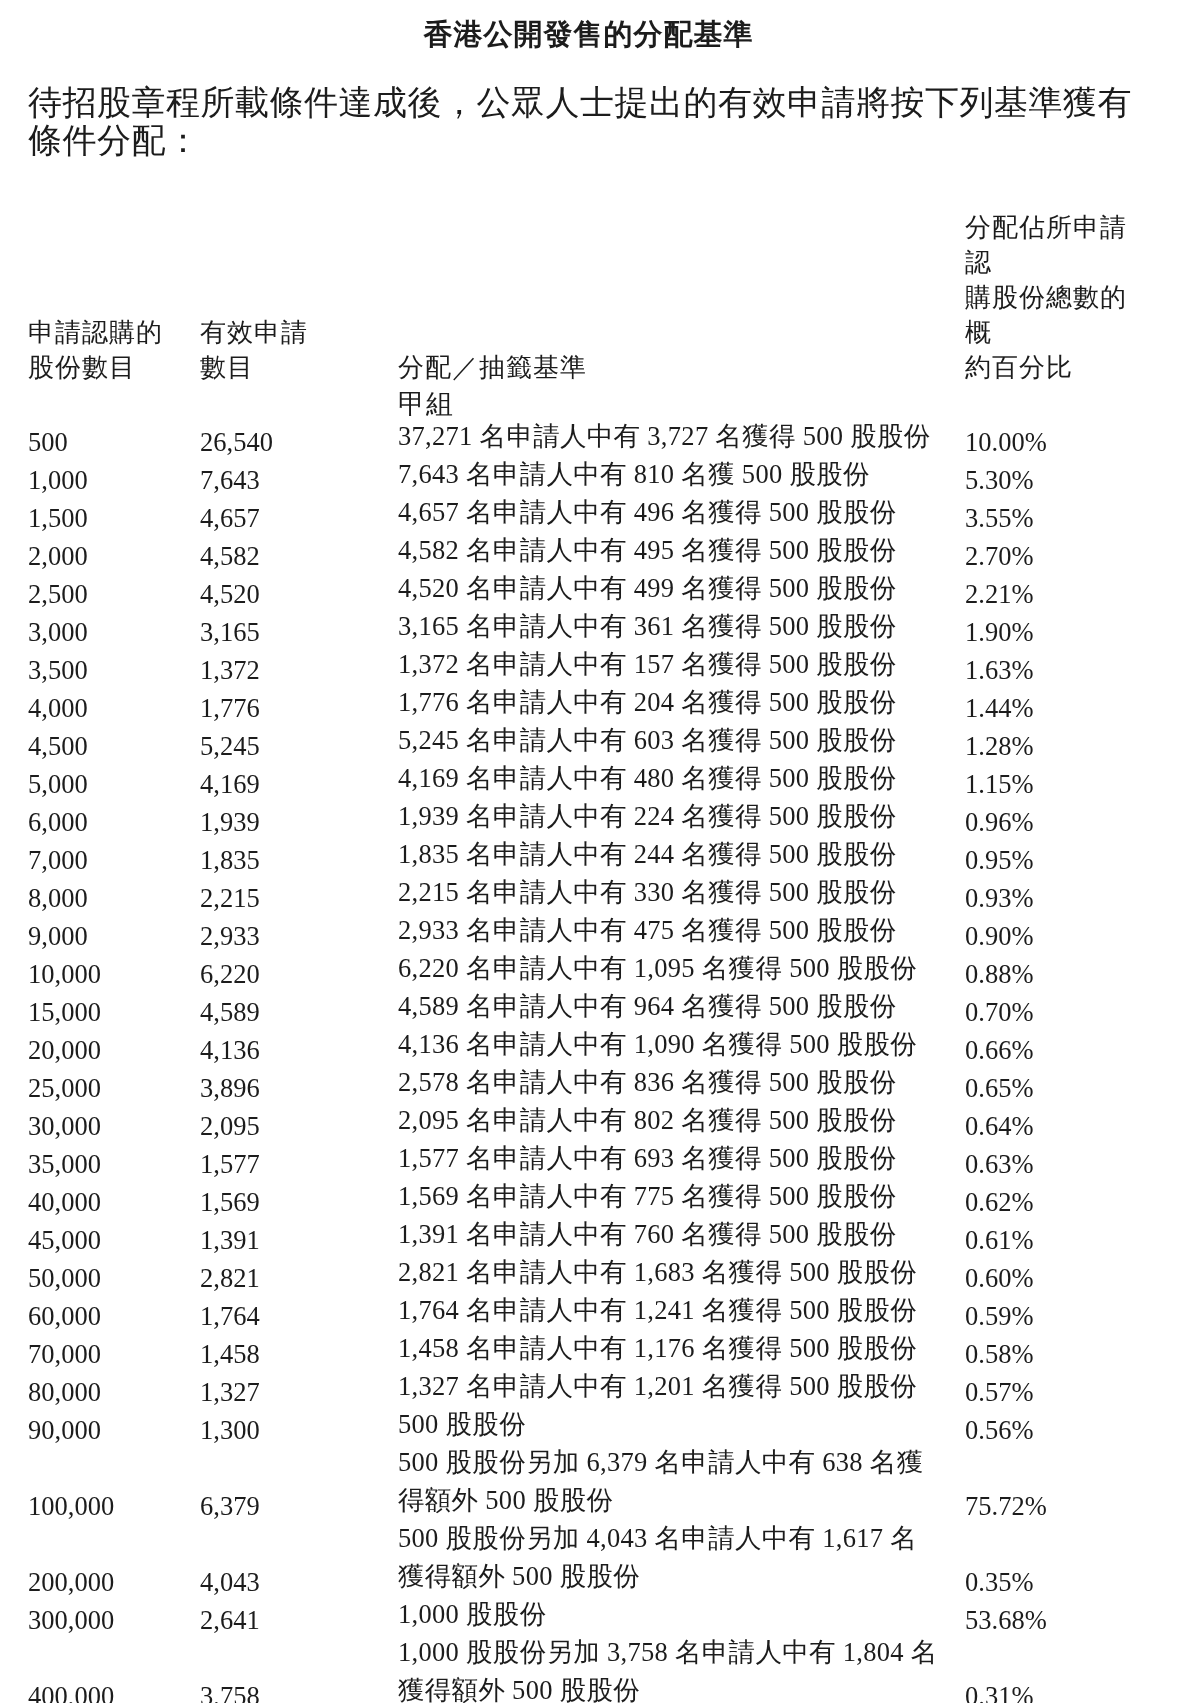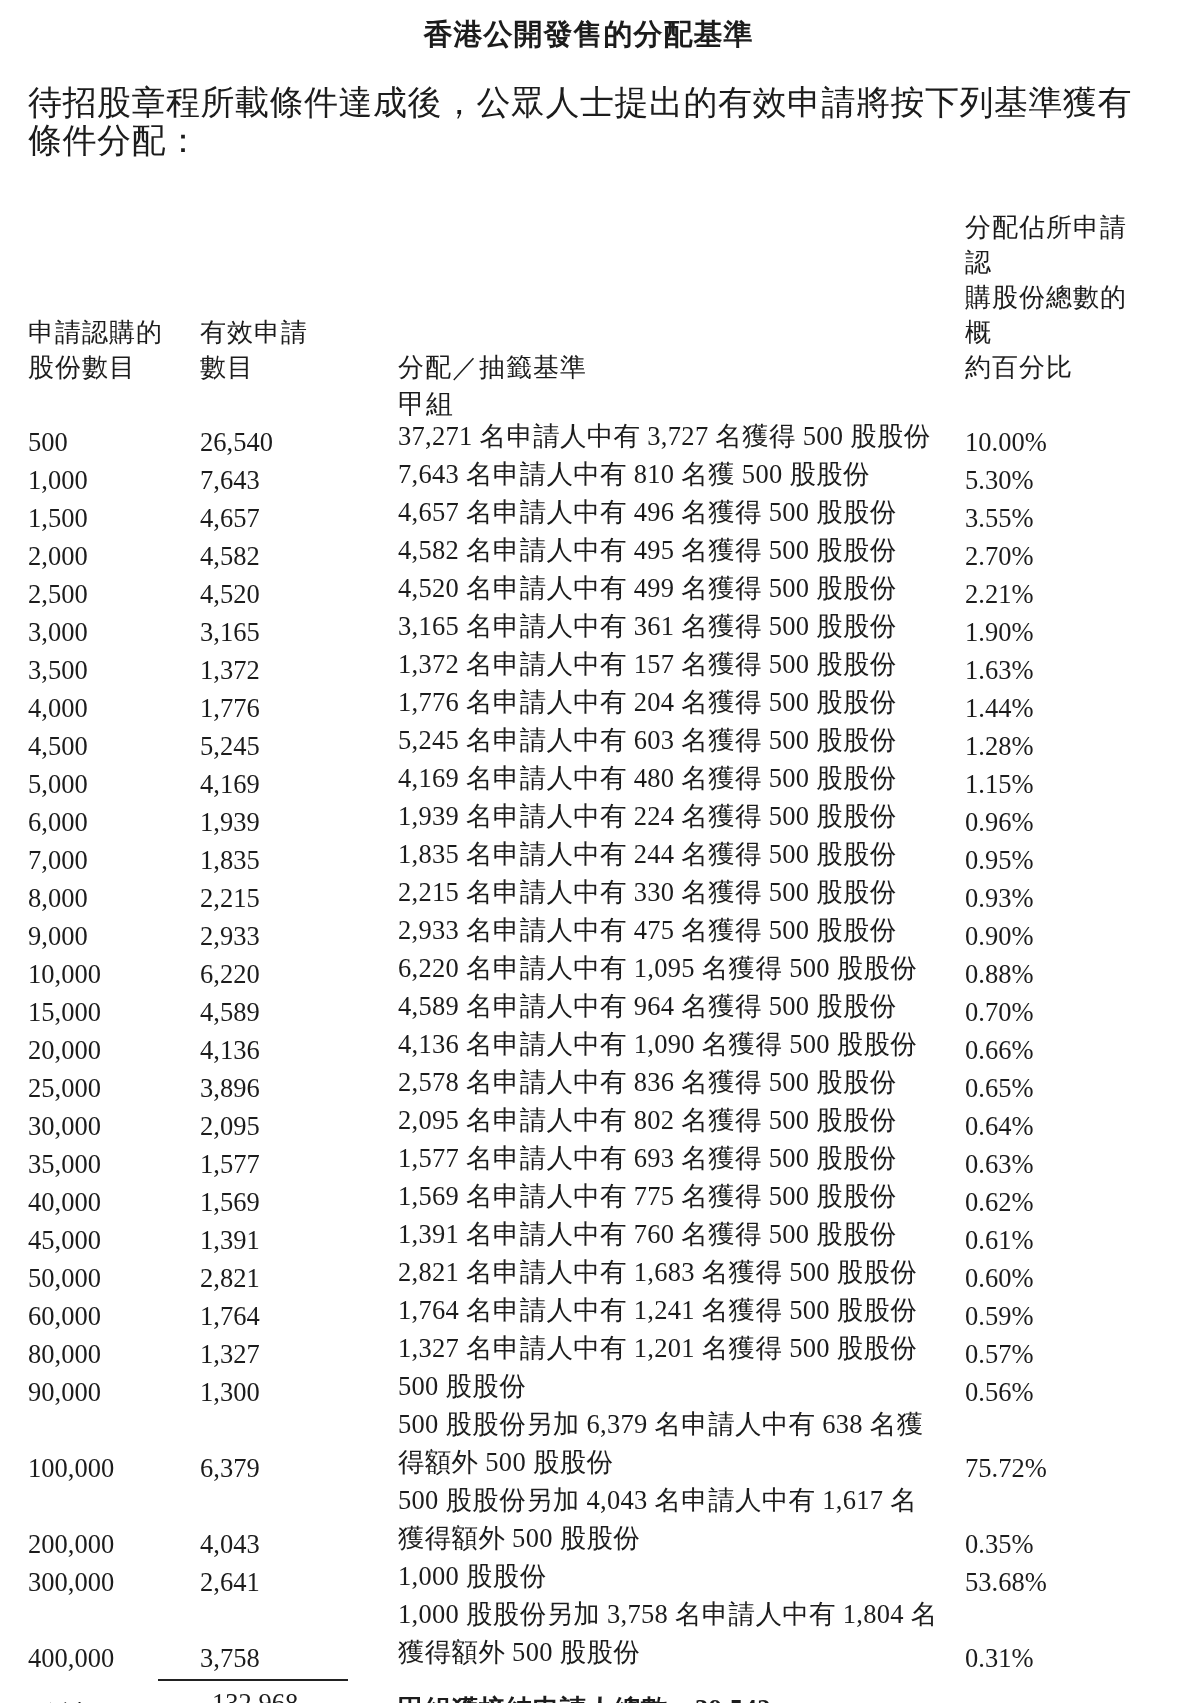--- a/index.html
+++ b/index.html
@@ -246,20 +246,26 @@
           <div class="cell basis">2,821 名申請人中有 1,683 名獲得 500 股股份</div>
           <div class="cell">0.60%</div>
         </div>
         <div class="row data-row">
           <div class="cell">60,000</div>
           <div class="cell">1,764</div>
           <div class="cell basis">1,764 名申請人中有 1,241 名獲得 500 股股份</div>
           <div class="cell">0.59%</div>
         </div>
         <div class="row data-row">
+          <div class="cell">70,000</div>
+          <div class="cell">1,458</div>
+          <div class="cell basis">1,458 名申請人中有 1,176 名獲得 500 股股份</div>
+          <div class="cell">0.58%</div>
+        </div>
+        <div class="row data-row">
           <div class="cell">80,000</div>
           <div class="cell">1,327</div>
           <div class="cell basis">1,327 名申請人中有 1,201 名獲得 500 股股份</div>
           <div class="cell">0.57%</div>
         </div>
         <div class="row data-row">
           <div class="cell">90,000</div>
           <div class="cell">1,300</div>
           <div class="cell basis">500 股股份</div>
           <div class="cell">0.56%</div>

